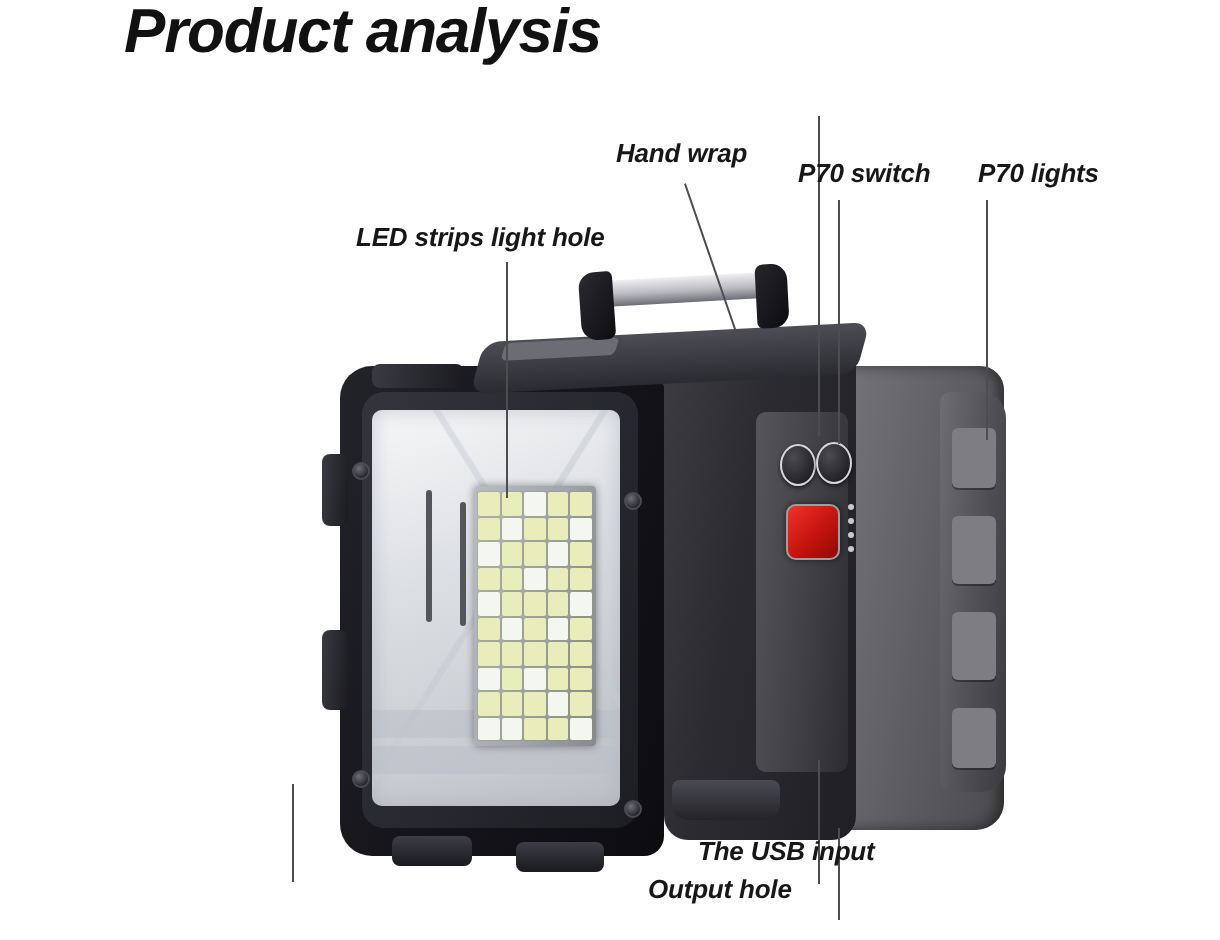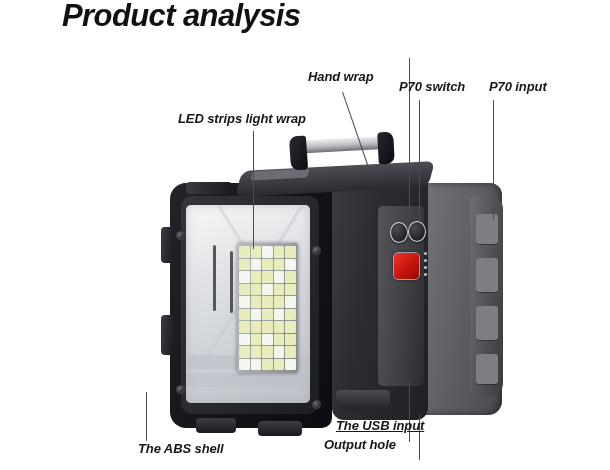--- a/index.html
+++ b/index.html
@@ -363,21 +363,20 @@
   <div class="leader" style="left:253px;top:131px;height:118px;"></div>
   <div class="leader diag" style="left:342px;top:92px;height:80px;transform:rotate(-19deg);"></div>
   <div class="leader" style="left:409px;top:58px;height:160px;"></div>
   <div class="leader" style="left:419px;top:100px;height:122px;"></div>
   <div class="leader" style="left:493px;top:100px;height:120px;"></div>
   <div class="leader" style="left:146px;top:392px;height:49px;"></div>
   <div class="leader" style="left:409px;top:380px;height:39px;"></div>
   <div class="leader" style="left:409px;top:412px;height:30px;"></div>
   <div class="leader" style="left:419px;top:414px;height:46px;"></div>
 
-  <div class="callout" style="left:178px;top:111px;">LED strips light wrap</div>
+  <div class="callout" style="left:178px;top:111px;">LED strips light hole</div>
   <div class="callout" style="left:308px;top:69px;">Hand wrap</div>
   <div class="callout" style="left:399px;top:79px;text-align:center;">P70 switch</div>
-  <div class="callout" style="left:489px;top:79px;">P70 input</div>
-  <div class="callout" style="left:138px;top:441px;">The ABS shell</div>
-  <div class="callout" style="left:336px;top:418px;text-decoration:underline;">The USB input</div>
+  <div class="callout" style="left:489px;top:79px;">P70 lights</div>
+  <div class="callout" style="left:349px;top:418px;">The USB input</div>
   <div class="callout" style="left:324px;top:437px;">Output hole</div>
 
 </div>
 
 </body></html>

